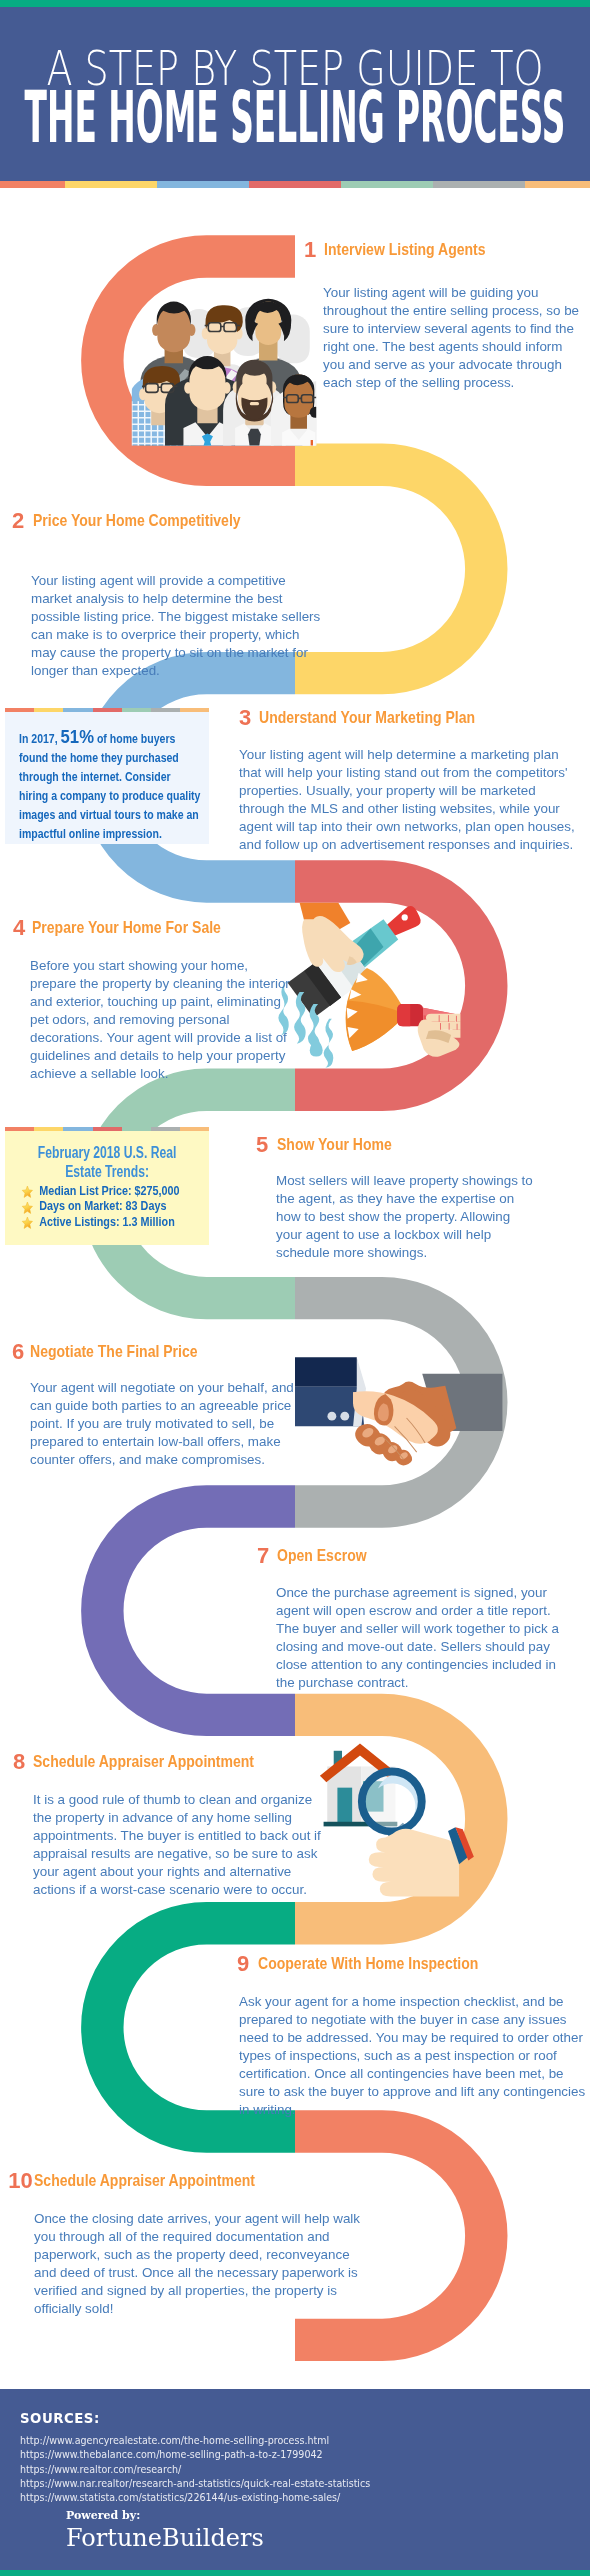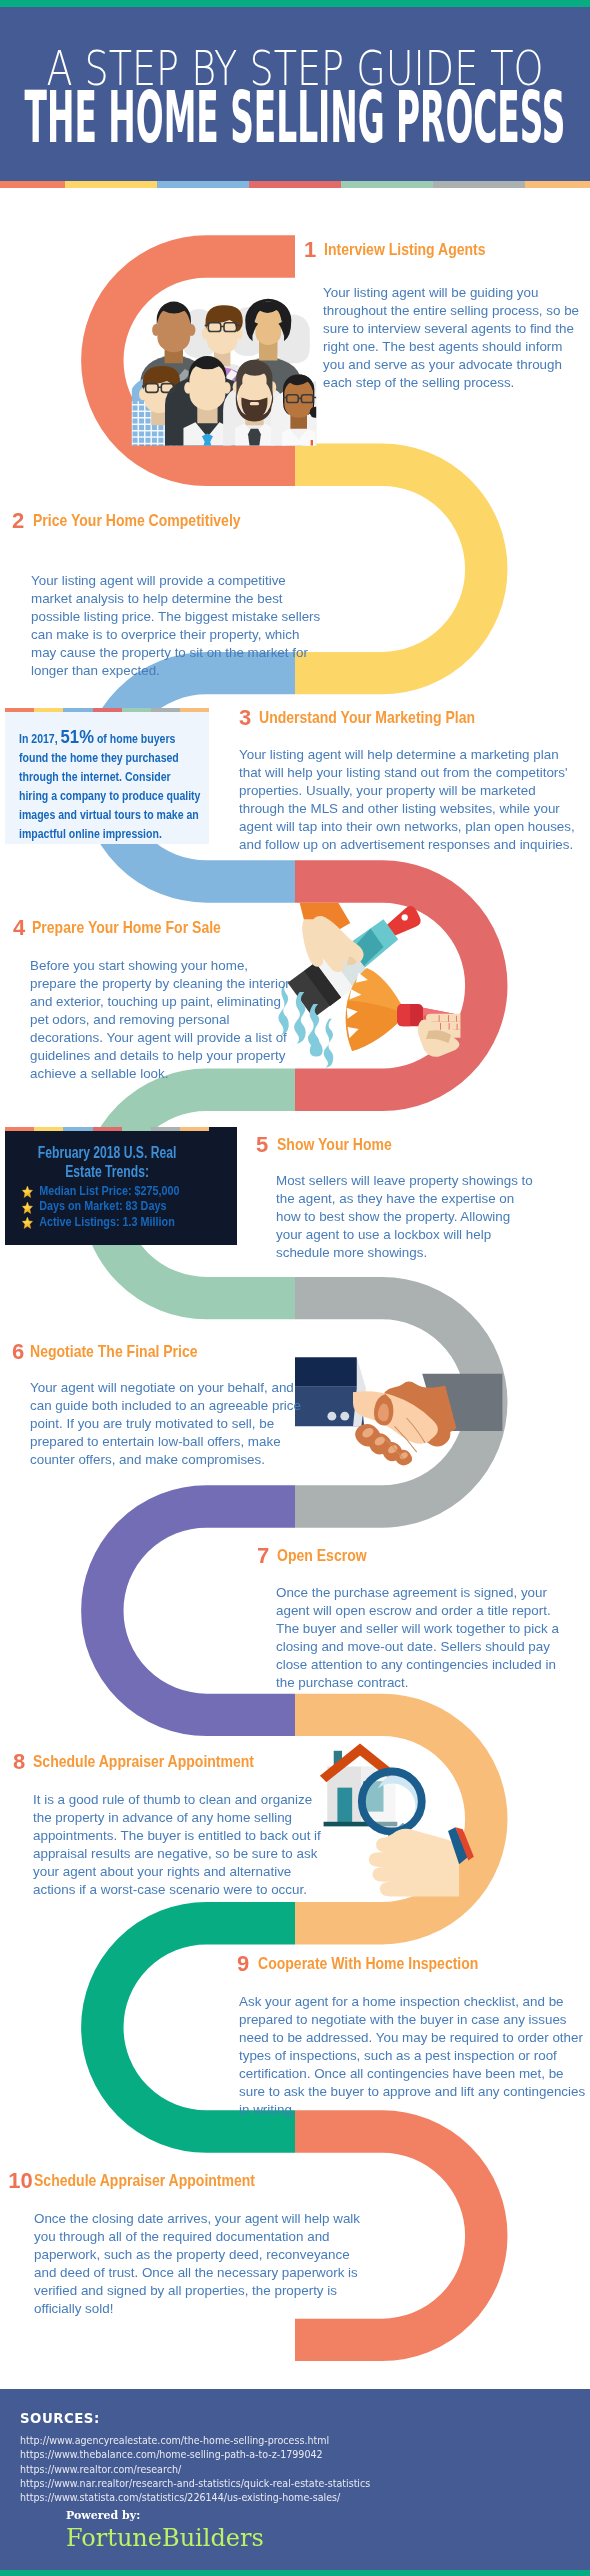--- a/index.html
+++ b/index.html
@@ -32,41 +32,41 @@
   
   .factbox{position:absolute;left:4.6px;top:708px;width:204px;height:136px;background:#EFF5FD;}
   .factbox .bar{position:absolute;left:0;top:0;width:204px;height:3.7px;display:flex;}
   .factbox .bar i{display:block;height:3.7px;}
   .factbox .txt{position:absolute;left:14.8px;top:18.5px;width:258px;color:#1668BC;white-space:nowrap;
     font-family:"Liberation Sans",sans-serif;font-weight:bold;font-size:12px;line-height:19px;
     transform:scaleX(0.878);transform-origin:left top;}
   .factbox .pct{font-size:19px;}
 
   
-  .statsbox{position:absolute;left:4.6px;top:1127px;width:232px;height:118px;background:#0f172a;}
+  .statsbox{position:absolute;left:4.6px;top:1127px;width:204px;height:118px;background:#fef9c3;}
   .statsbox .bar{position:absolute;left:0;top:0;width:204px;height:3.7px;display:flex;}
   .statsbox .bar i{display:block;height:3.7px;}
   .statsbox .ttl{position:absolute;left:14.8px;top:15.7px;width:226px;text-align:center;color:#3D90D8;
     font-family:"Liberation Sans",sans-serif;font-weight:bold;font-size:15.6px;line-height:19px;
     transform:scaleX(0.78);transform-origin:left top;}
   .statsbox ul{position:absolute;left:16.6px;top:57px;margin:0;padding:0;list-style:none;width:221px;
     transform:scaleX(0.864);transform-origin:left top;}
   .statsbox li{color:#1668BC;font-family:"Liberation Sans",sans-serif;font-weight:bold;
     font-size:12.5px;line-height:15.4px;padding-left:21px;position:relative;white-space:nowrap;}
   .statsbox li .star{position:absolute;left:0;top:1.4px;width:14.8px;height:14.8px;}
 
   
   .footer{position:absolute;left:0;top:2389px;width:590px;height:181px;background:#455B93;padding-left:24px;}
   .footer .ftitle{position:absolute;left:20px;top:20px;color:#fff;
     font-family:"DejaVu Sans Condensed","DejaVu Sans",sans-serif;font-weight:bold;font-size:14.8px;letter-spacing:0.5px;}
   .footer .links{position:absolute;left:20px;top:44px;}
   .footer .links div{color:#E8EAF2;font-family:"DejaVu Sans Condensed","DejaVu Sans",sans-serif;font-size:10.6px;line-height:14.3px;}
   .footer .poweredby{position:absolute;left:66px;top:120px;color:#fff;
     font-family:"DejaVu Serif",serif;font-weight:bold;font-size:11px;}
-  .footer .brand{position:absolute;left:66px;top:135px;color:#bef264;
+  .footer .brand{position:absolute;left:66px;top:135px;color:#ffffff;
     font-family:"DejaVu Serif",serif;font-size:24px;line-height:28px;}
   .botbar{position:absolute;left:0;top:2570px;width:590px;height:6.5px;background:#07AC83;}
 </style>
 </head>
 <body>
 
 <div class="page">
 
   <svg id="snake" viewBox="0 0 640 2792">
     <g fill="none" stroke-width="46" stroke-linecap="butt">
@@ -369,21 +369,21 @@
     <div class="body" style="left:30px;top:957px;width:264px">Before you start showing your home, prepare the property by cleaning the interior and exterior, touching up paint, eliminating pet odors, and removing personal decorations. Your agent will provide a list of guidelines and details to help your property achieve a sellable look.</div>
   </div>
   <div class="step" style="left:0px;top:0px;">
     <span class="num" style="left:256px;top:1137px">5</span>
     <span class="ttl" style="left:277px;top:1137px">Show Your Home</span>
     <div class="body" style="left:276px;top:1172px;width:260px">Most sellers will leave property showings to the agent, as they have the expertise on how to best show the property. Allowing your agent to use a lockbox will help schedule more showings.</div>
   </div>
   <div class="step" style="left:0px;top:0px;">
     <span class="num" style="left:12px;top:1344px">6</span>
     <span class="ttl" style="left:30px;top:1344px">Negotiate The Final Price</span>
-    <div class="body" style="left:30px;top:1379px;width:277px">Your agent will negotiate on your behalf, and can guide both included to an agreeable price point. If you are truly motivated to sell, be prepared to entertain low-ball offers, make counter offers, and make compromises.</div>
+    <div class="body" style="left:30px;top:1379px;width:277px">Your agent will negotiate on your behalf, and can guide both parties to an agreeable price point. If you are truly motivated to sell, be prepared to entertain low-ball offers, make counter offers, and make compromises.</div>
   </div>
   <div class="step" style="left:0px;top:0px;">
     <span class="num" style="left:257px;top:1548px">7</span>
     <span class="ttl" style="left:277px;top:1548px">Open Escrow</span>
     <div class="body" style="left:276px;top:1584px;width:292px">Once the purchase agreement is signed, your agent will open escrow and order a title report. The buyer and seller will work together to pick a closing and move-out date. Sellers should pay close attention to any contingencies included in the purchase contract.</div>
   </div>
   <div class="step" style="left:0px;top:0px;">
     <span class="num" style="left:13px;top:1754px">8</span>
     <span class="ttl" style="left:33px;top:1754px">Schedule Appraiser Appointment</span>
     <div class="body" style="left:33px;top:1791px;width:294px">It is a good rule of thumb to clean and organize the property in advance of any home selling appointments. The buyer is entitled to back out if appraisal results are negative, so be sure to ask your agent about your rights and alternative actions if a worst-case scenario were to occur.</div>

